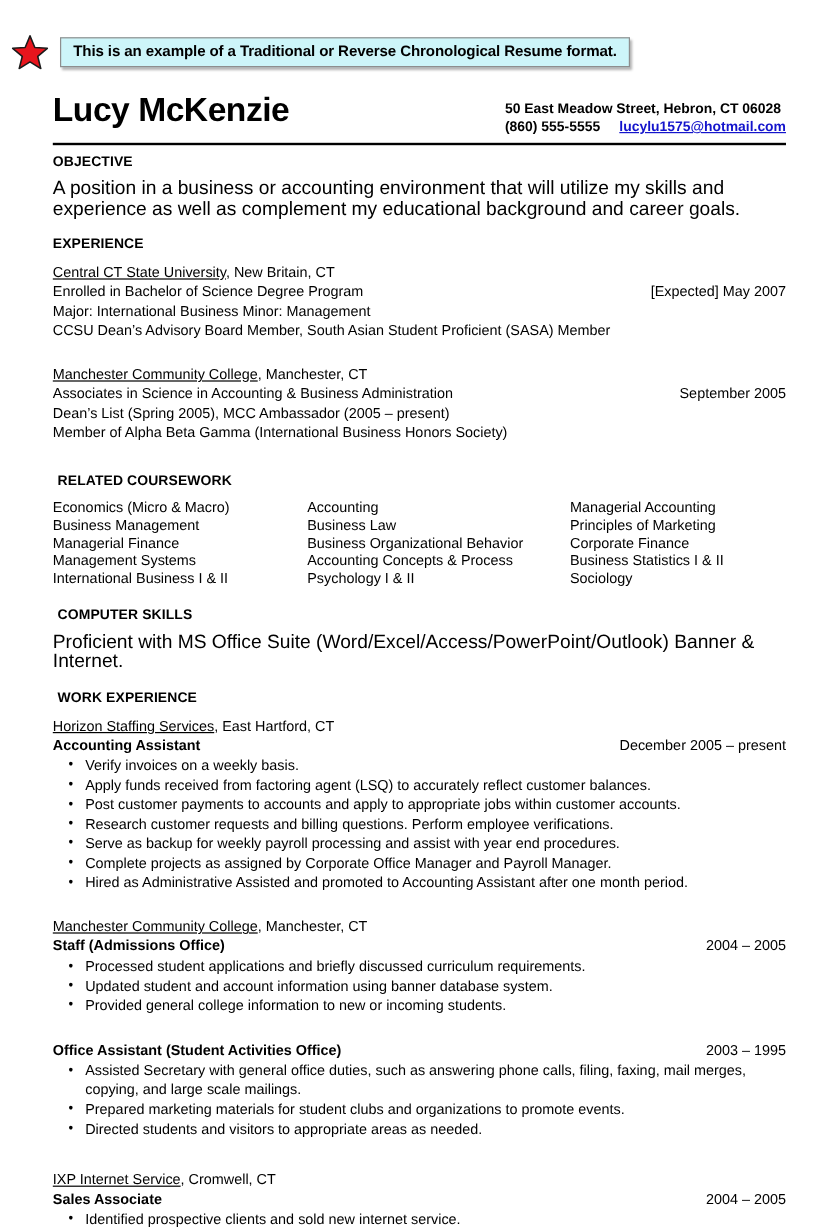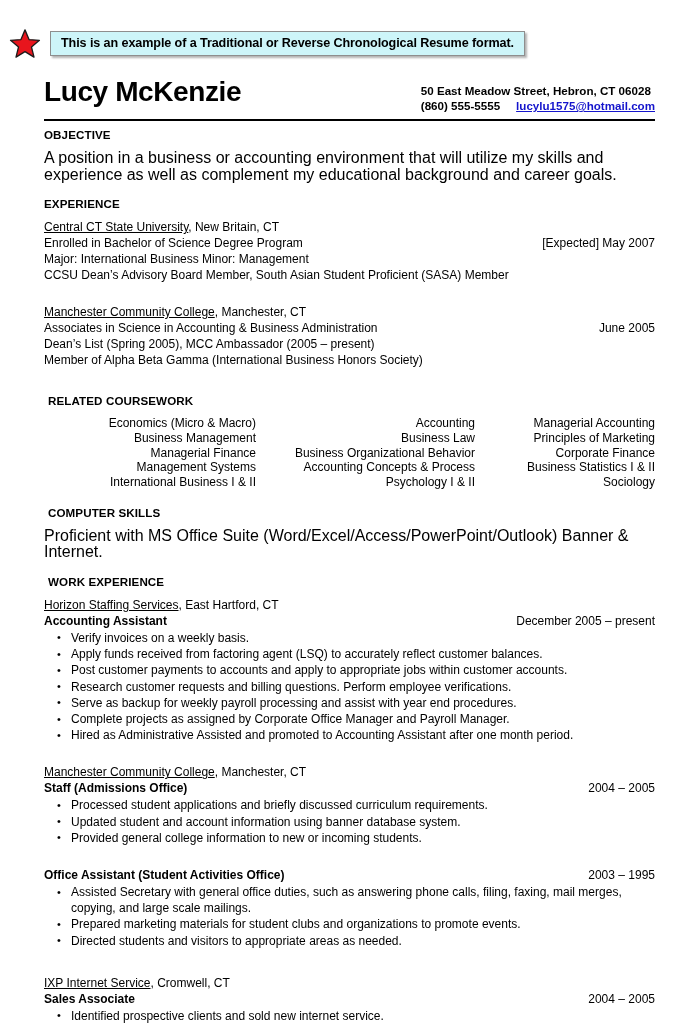--- a/index.html
+++ b/index.html
@@ -142,21 +142,20 @@
   }
   .role {
     font-weight: bold;
   }
 
   
   .coursework {
     display: flex;
     margin: 0 0 16px 0;
     padding-left: 0;
-    text-align: right;
   }
   .cw-col {
     font-size: 12px;
     line-height: 14.8px;
   }
   .cw-col.c1 { width: 212px; }
   .cw-col.c2 { width: 219px; }
   .cw-col.c3 { width: 180px; }
   .cw-item { white-space: nowrap; }
 
@@ -232,21 +231,21 @@
     </div>
 
     <div class="gap-sm"></div>
 
     <div class="entry">
       <div class="entry-line">
         <span class="left"><span class="org">Manchester Community College</span><span>, Manchester, CT</span></span>
       </div>
       <div class="entry-line">
         <span class="left">Associates in Science in Accounting &amp; Business Administration</span>
-        <span class="right">June 2005</span>
+        <span class="right">September 2005</span>
       </div>
       <div class="entry-line">
         <span class="left">Dean’s List (Spring 2005), MCC Ambassador (2005 – present)</span>
       </div>
       <div class="entry-line">
         <span class="left">Member of Alpha Beta Gamma (International Business Honors Society)</span>
       </div>
     </div>
 
     <div class="gap-md"></div>

